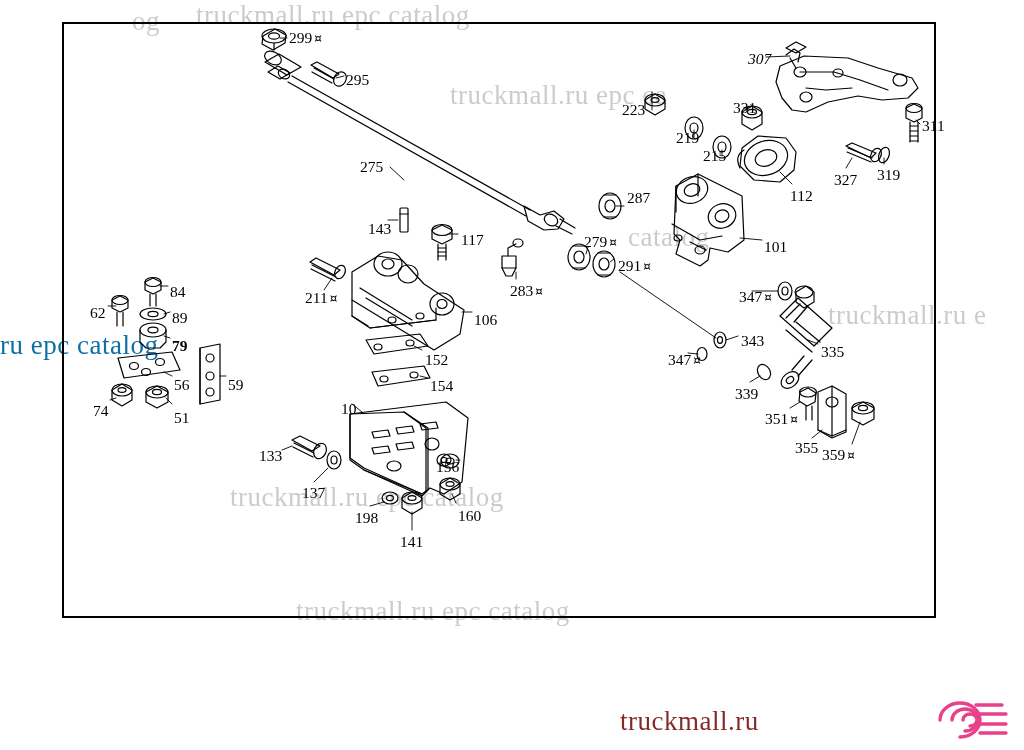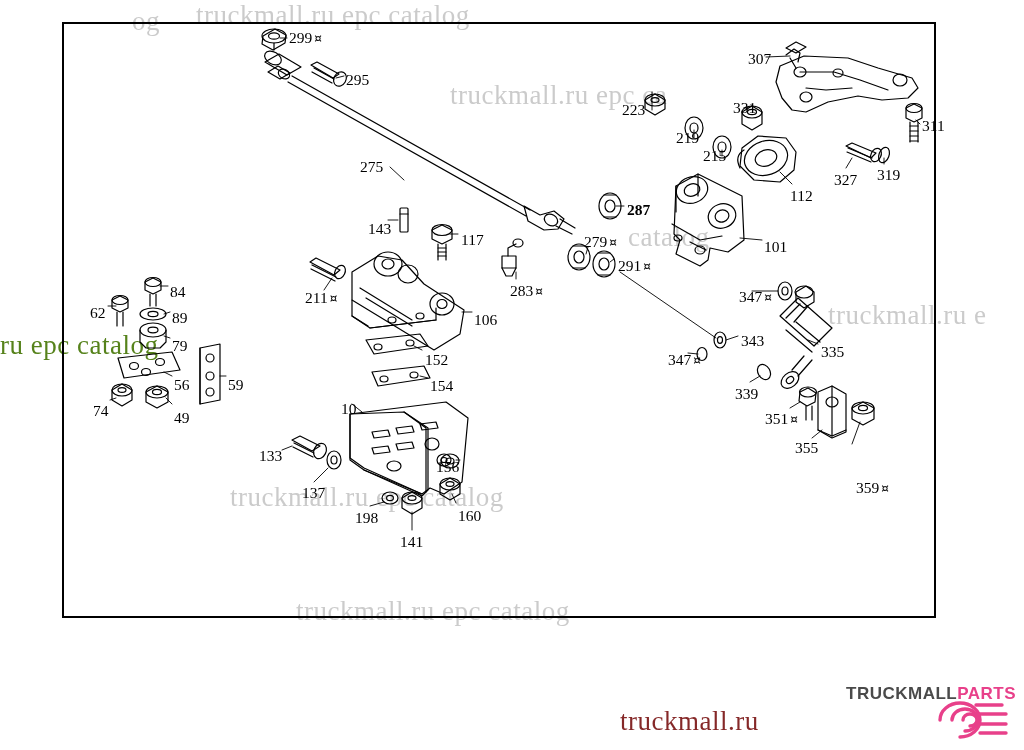--- a/index.html
+++ b/index.html
@@ -90,21 +90,21 @@
 </style>
 </head>
 <body>
 
 <div id="stage">
 
   <div id="watermarks">
       <div class="wm" style="left: 132px; top: 6px; font-size: 27px; color: rgb(201, 201, 201);">og</div>
       <div class="wm" style="left: 196px; top: 0px; font-size: 27px; color: rgb(201, 201, 201);">truckmall.ru epc catalog</div>
       <div class="wm" style="left: 450px; top: 80px; font-size: 27px; color: rgb(201, 201, 201);">truckmall.ru epc ca</div>
-      <div class="wm" style="left: 0px; top: 330px; font-size: 27px; color: #4d7c0f;">ru epc catalog</div>
+      <div class="wm" style="left: 0px; top: 330px; font-size: 27px; color: #0369a1;">ru epc catalog</div>
       <div class="wm" style="left: 628px; top: 222px; font-size: 27px; color: rgb(201, 201, 201);">catalog</div>
       <div class="wm" style="left: 828px; top: 300px; font-size: 27px; color: rgb(201, 201, 201);">truckmall.ru e</div>
       <div class="wm" style="left: 230px; top: 482px; font-size: 27px; color: rgb(201, 201, 201);">truckmall.ru epc catalog</div>
       <div class="wm" style="left: 296px; top: 596px; font-size: 27px; color: rgb(201, 201, 201);">truckmall.ru epc catalog</div>
       <div class="wm" style="left: 620px; top: 706px; font-size: 27px; color: #7f1d1d;">truckmall.ru</div>
     </div>
 
   <div class="frame"></div>
 
   <svg class="layer" viewBox="0 0 1024 750" xmlns="http://www.w3.org/2000/svg">
@@ -477,67 +477,66 @@
         <line x1="412" y1="530" x2="412" y2="512"></line>
       </g>
 
     </g>
   </svg>
 
   <div id="callouts">
       <div class="callout" style="left: 289px; top: 30px;"><span>299</span><span class="mark">¤</span></div>
       <div class="callout" style="left: 346px; top: 72px;"><span>295</span></div>
       <div class="callout" style="left: 360px; top: 159px;"><span>275</span></div>
-      <div class="callout" style="left: 748px; top: 51px;"><span>307</span></div>
+      <div class="callout" style="left: 748px; top: 51px; font-style: italic;"><span>307</span></div>
       <div class="callout" style="left: 622px; top: 102px;"><span>223</span></div>
       <div class="callout" style="left: 733px; top: 100px;"><span>331</span></div>
       <div class="callout" style="left: 922px; top: 118px;"><span>311</span></div>
       <div class="callout" style="left: 676px; top: 130px;"><span>219</span></div>
       <div class="callout" style="left: 703px; top: 148px;"><span>215</span></div>
       <div class="callout" style="left: 834px; top: 172px;"><span>327</span></div>
       <div class="callout" style="left: 877px; top: 167px;"><span>319</span></div>
       <div class="callout" style="left: 790px; top: 188px;"><span>112</span></div>
-      <div class="callout" style="left: 627px; top: 202px; font-weight: bold;"><span>287</span></div>
+      <div class="callout" style="left: 627px; top: 190px;"><span>287</span></div>
       <div class="callout" style="left: 368px; top: 221px;"><span>143</span></div>
       <div class="callout" style="left: 461px; top: 232px;"><span>117</span></div>
       <div class="callout" style="left: 584px; top: 234px;"><span>279</span><span class="mark">¤</span></div>
       <div class="callout" style="left: 764px; top: 239px;"><span>101</span></div>
       <div class="callout" style="left: 618px; top: 258px;"><span>291</span><span class="mark">¤</span></div>
       <div class="callout" style="left: 305px; top: 290px;"><span>211</span><span class="mark">¤</span></div>
       <div class="callout" style="left: 510px; top: 283px;"><span>283</span><span class="mark">¤</span></div>
       <div class="callout" style="left: 170px; top: 284px;"><span>84</span></div>
       <div class="callout" style="left: 739px; top: 289px;"><span>347</span><span class="mark">¤</span></div>
       <div class="callout" style="left: 172px; top: 310px;"><span>89</span></div>
       <div class="callout" style="left: 90px; top: 305px;"><span>62</span></div>
       <div class="callout" style="left: 474px; top: 312px;"><span>106</span></div>
-      <div class="callout" style="left: 172px; top: 338px;"><span>79</span></div>
+      <div class="callout" style="left: 172px; top: 338px; font-weight: bold;"><span>79</span></div>
       <div class="callout" style="left: 821px; top: 344px;"><span>335</span></div>
       <div class="callout" style="left: 741px; top: 333px;"><span>343</span></div>
       <div class="callout" style="left: 425px; top: 352px;"><span>152</span></div>
       <div class="callout" style="left: 668px; top: 352px;"><span>347</span><span class="mark">¤</span></div>
       <div class="callout" style="left: 174px; top: 377px;"><span>56</span></div>
       <div class="callout" style="left: 228px; top: 377px;"><span>59</span></div>
       <div class="callout" style="left: 430px; top: 378px;"><span>154</span></div>
       <div class="callout" style="left: 735px; top: 386px;"><span>339</span></div>
       <div class="callout" style="left: 93px; top: 403px;"><span>74</span></div>
-      <div class="callout" style="left: 174px; top: 410px;"><span>49</span></div>
+      <div class="callout" style="left: 174px; top: 410px;"><span>51</span></div>
       <div class="callout" style="left: 341px; top: 401px;"><span>10</span></div>
       <div class="callout" style="left: 765px; top: 411px;"><span>351</span><span class="mark">¤</span></div>
       <div class="callout" style="left: 795px; top: 440px;"><span>355</span></div>
-      <div class="callout" style="left: 856px; top: 447px; margin-top: 33px;"><span>359</span><span class="mark">¤</span></div>
+      <div class="callout" style="left: 822px; top: 447px;"><span>359</span><span class="mark">¤</span></div>
       <div class="callout" style="left: 259px; top: 448px;"><span>133</span></div>
       <div class="callout" style="left: 436px; top: 459px;"><span>156</span></div>
       <div class="callout" style="left: 302px; top: 485px;"><span>137</span></div>
       <div class="callout" style="left: 458px; top: 508px;"><span>160</span></div>
       <div class="callout" style="left: 355px; top: 510px;"><span>198</span></div>
       <div class="callout" style="left: 400px; top: 534px;"><span>141</span></div>
     </div>
 
   <div id="logo">
-    <div class="brand"><span>TRUCKMALL</span><span class="pink">PARTS</span></div>
     <svg class="swirl" width="76" height="40" viewBox="0 0 76 40" xmlns="http://www.w3.org/2000/svg">
       <g fill="none" stroke="#e8408a" stroke-width="3.4" stroke-linecap="round">
         <path d="M8 20 a20 17 0 1 1 20 17"></path>
         <path d="M20 20 a13 11 0 1 1 13 11"></path>
         <path d="M31 20 a7 6 0 1 1 7 6"></path>
         <path d="M44 5 l26 0 M44 14 l30 0 M44 24 l30 0 M48 33 l26 0"></path>
       </g>
     </svg>
   </div>
 

